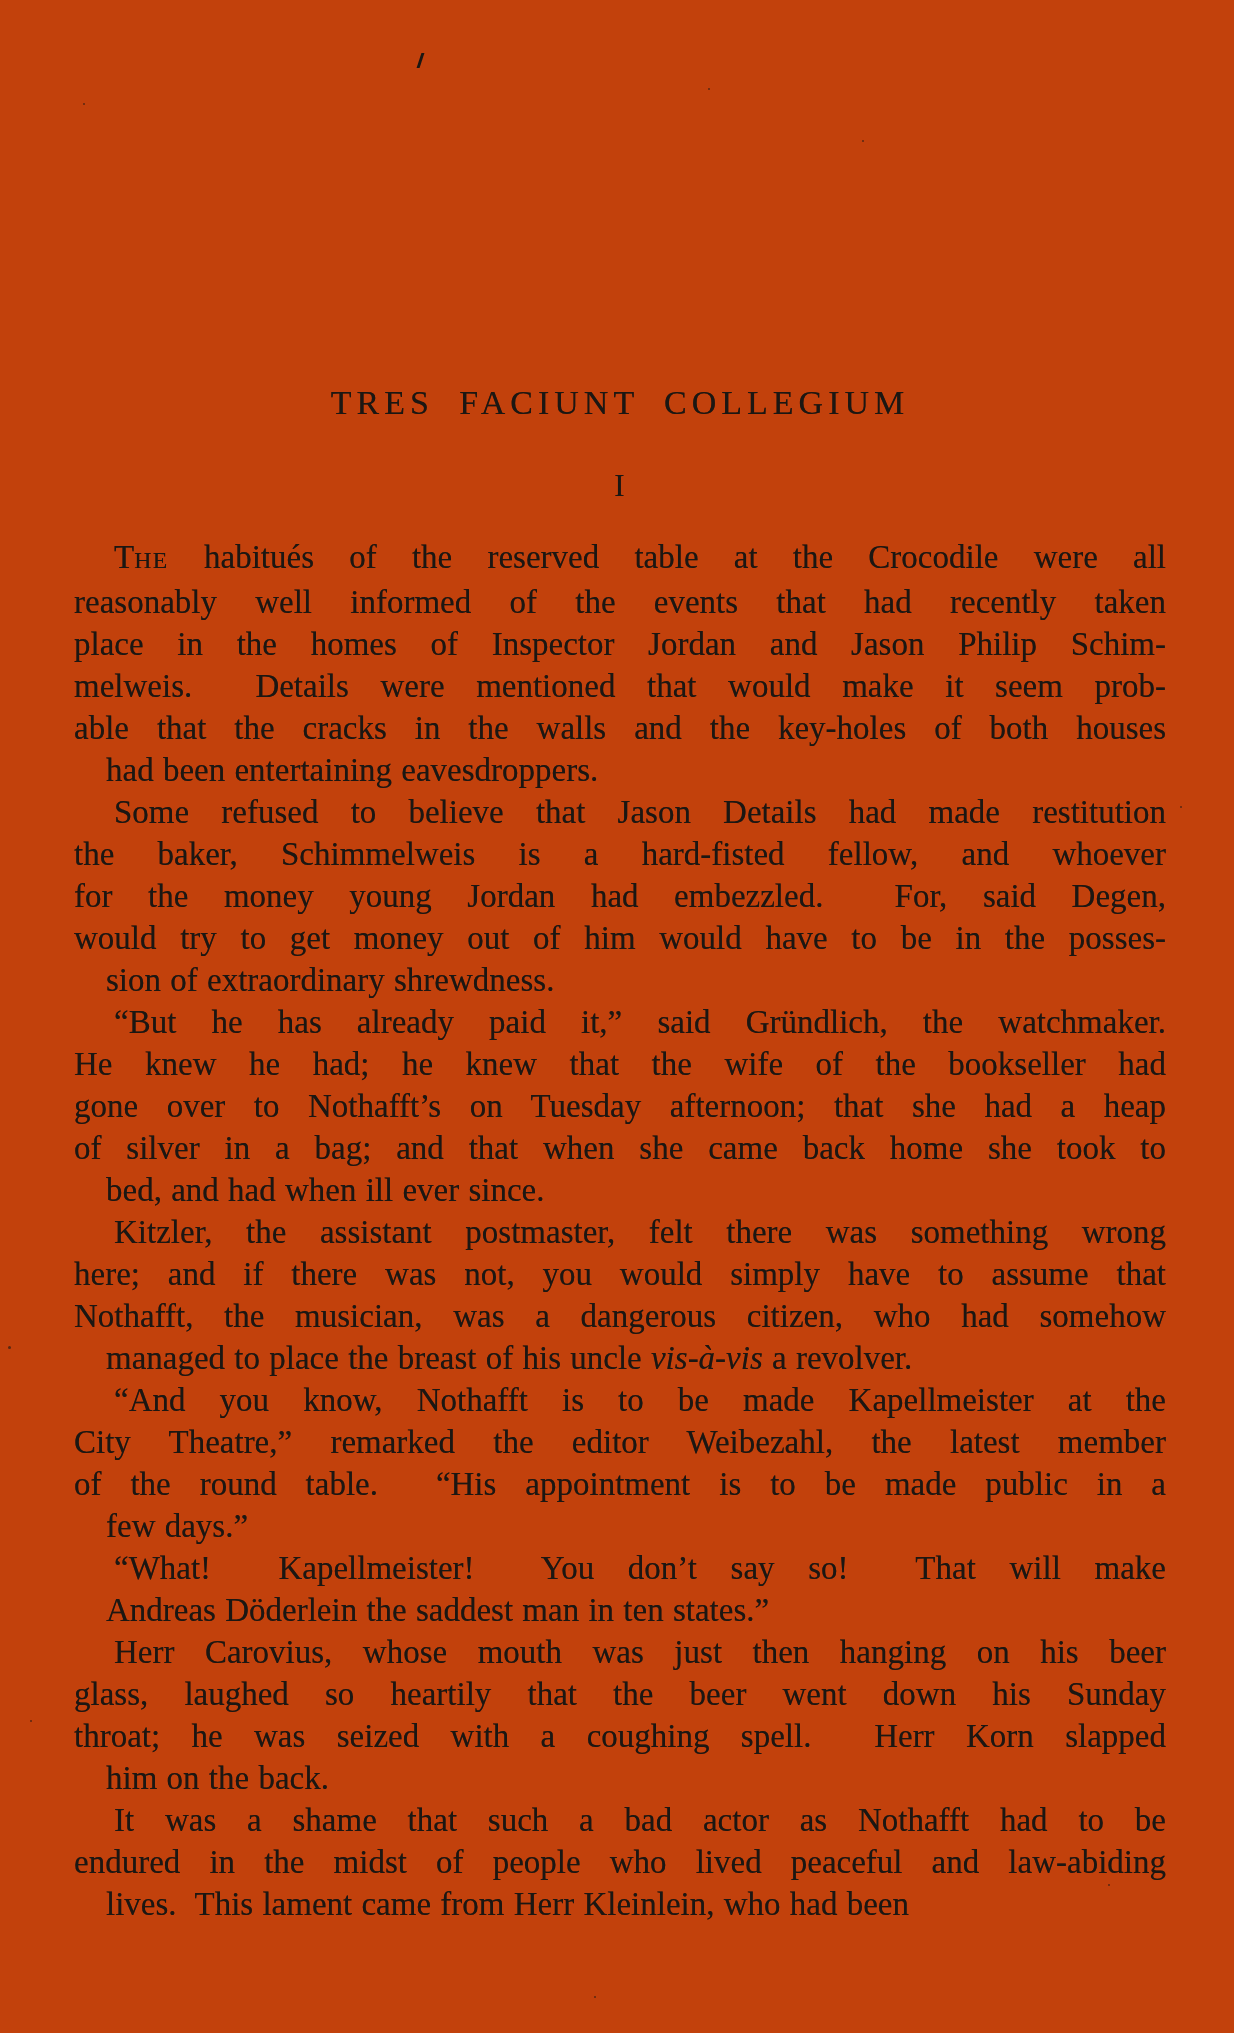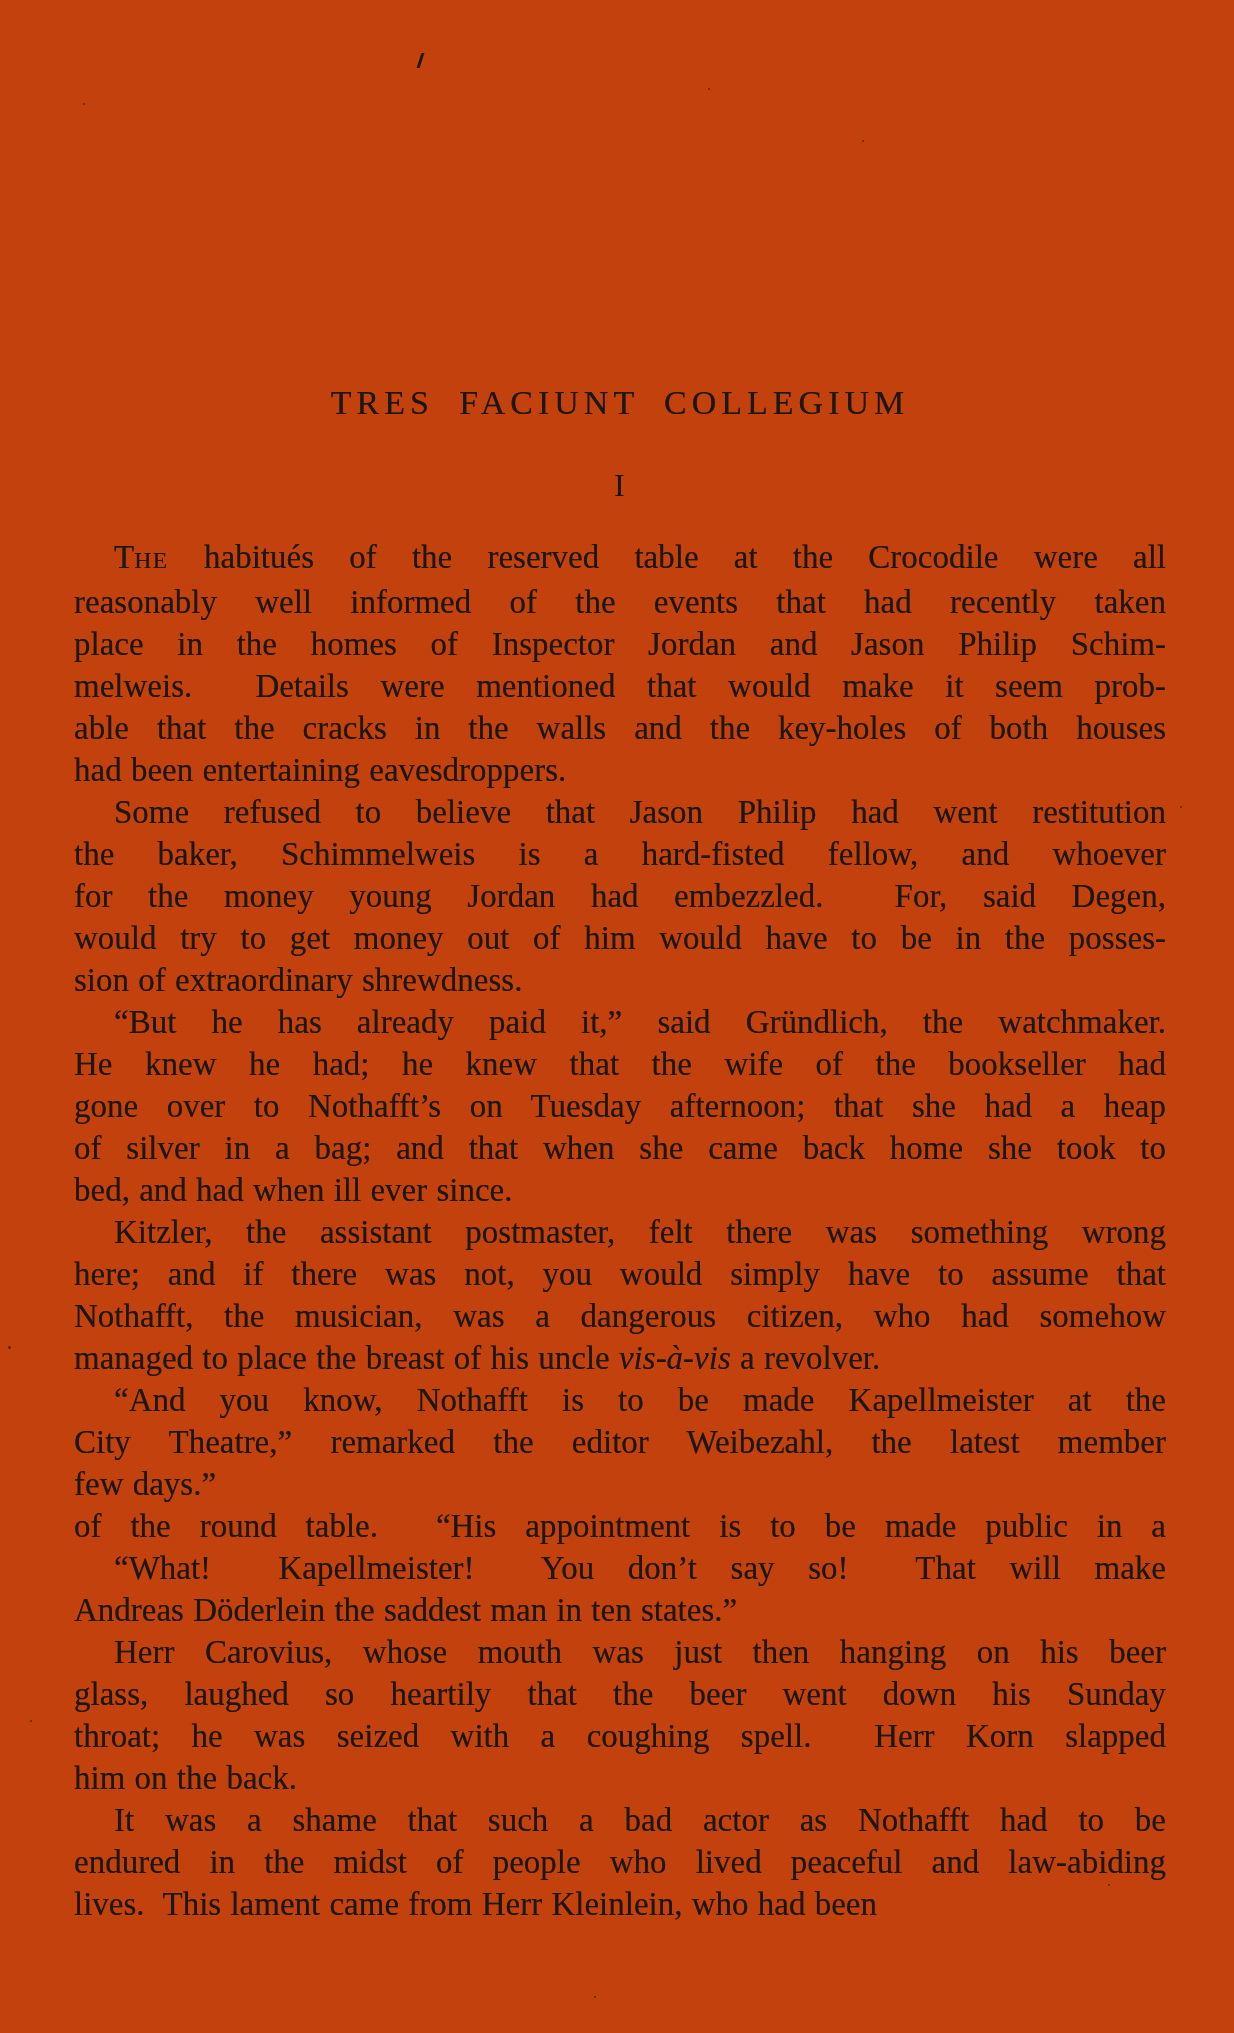--- a/index.html
+++ b/index.html
@@ -49,21 +49,21 @@
     text-shadow: 0 0 0.5px rgba(20,16,12,0.55);
   }
   .para { margin: 0; }
   .line {
     line-height: 42px;
     text-align: justify;
     text-align-last: justify;
     word-spacing: 1px;
   }
   .line.first { padding-left: 40px; }
-  .line.last  { text-align-last: left; }
+  .line.last  { text-align-last: left; margin-left: 32px; }
   .sc {
     font-size: 0.72em;
     letter-spacing: 1.5px;
   }
   .folio {
     position: absolute;
     top: 1926px;
     left: 74px;
     width: 1092px;
     text-align: center;
@@ -118,21 +118,21 @@
   <div class="body-text" id="text-body">
       <div class="para">
         <div class="line first">T<span class="sc">HE</span> habitués of the reserved table at the Crocodile were all</div>
         <div class="line">reasonably well informed of the events that had recently taken</div>
         <div class="line">place in the homes of Inspector Jordan and Jason Philip Schim-</div>
         <div class="line">melweis.&nbsp; Details were mentioned that would make it seem prob-</div>
         <div class="line">able that the cracks in the walls and the key-holes of both houses</div>
         <div class="line last">had been entertaining eavesdroppers.</div>
       </div>
       <div class="para">
-        <div class="line first">Some refused to believe that Jason Philip had went restitution</div>
+        <div class="line first">Some refused to believe that Jason Details had made restitution</div>
         <div class="line">the baker, Schimmelweis is a hard-fisted fellow, and whoever</div>
         <div class="line">for the money young Jordan had embezzled.&nbsp; For, said Degen,</div>
         <div class="line">would try to get money out of him would have to be in the posses-</div>
         <div class="line last">sion of extraordinary shrewdness.</div>
       </div>
       <div class="para">
         <div class="line first">“But he has already paid it,” said Gründlich, the watchmaker.</div>
         <div class="line">He knew he had; he knew that the wife of the bookseller had</div>
         <div class="line">gone over to Nothafft’s on Tuesday afternoon; that she had a heap</div>
         <div class="line">of silver in a bag; and that when she came back home she took to</div>
@@ -140,22 +140,22 @@
       </div>
       <div class="para">
         <div class="line first">Kitzler, the assistant postmaster, felt there was something wrong</div>
         <div class="line">here; and if there was not, you would simply have to assume that</div>
         <div class="line">Nothafft, the musician, was a dangerous citizen, who had somehow</div>
         <div class="line last">managed to place the breast of his uncle <i>vis-à-vis</i> a revolver.</div>
       </div>
       <div class="para">
         <div class="line first">“And you know, Nothafft is to be made Kapellmeister at the</div>
         <div class="line">City Theatre,” remarked the editor Weibezahl, the latest member</div>
+        <div class="line">of the round table.&nbsp; “His appointment is to be made public in a</div>
         <div class="line last">few days.”</div>
-        <div class="line">of the round table.&nbsp; “His appointment is to be made public in a</div>
       </div>
       <div class="para">
         <div class="line first">“What!&nbsp; Kapellmeister!&nbsp; You don’t say so!&nbsp; That will make</div>
         <div class="line last">Andreas Döderlein the saddest man in ten states.”</div>
       </div>
       <div class="para">
         <div class="line first">Herr Carovius, whose mouth was just then hanging on his beer</div>
         <div class="line">glass, laughed so heartily that the beer went down his Sunday</div>
         <div class="line">throat; he was seized with a coughing spell.&nbsp; Herr Korn slapped</div>
         <div class="line last">him on the back.</div>

